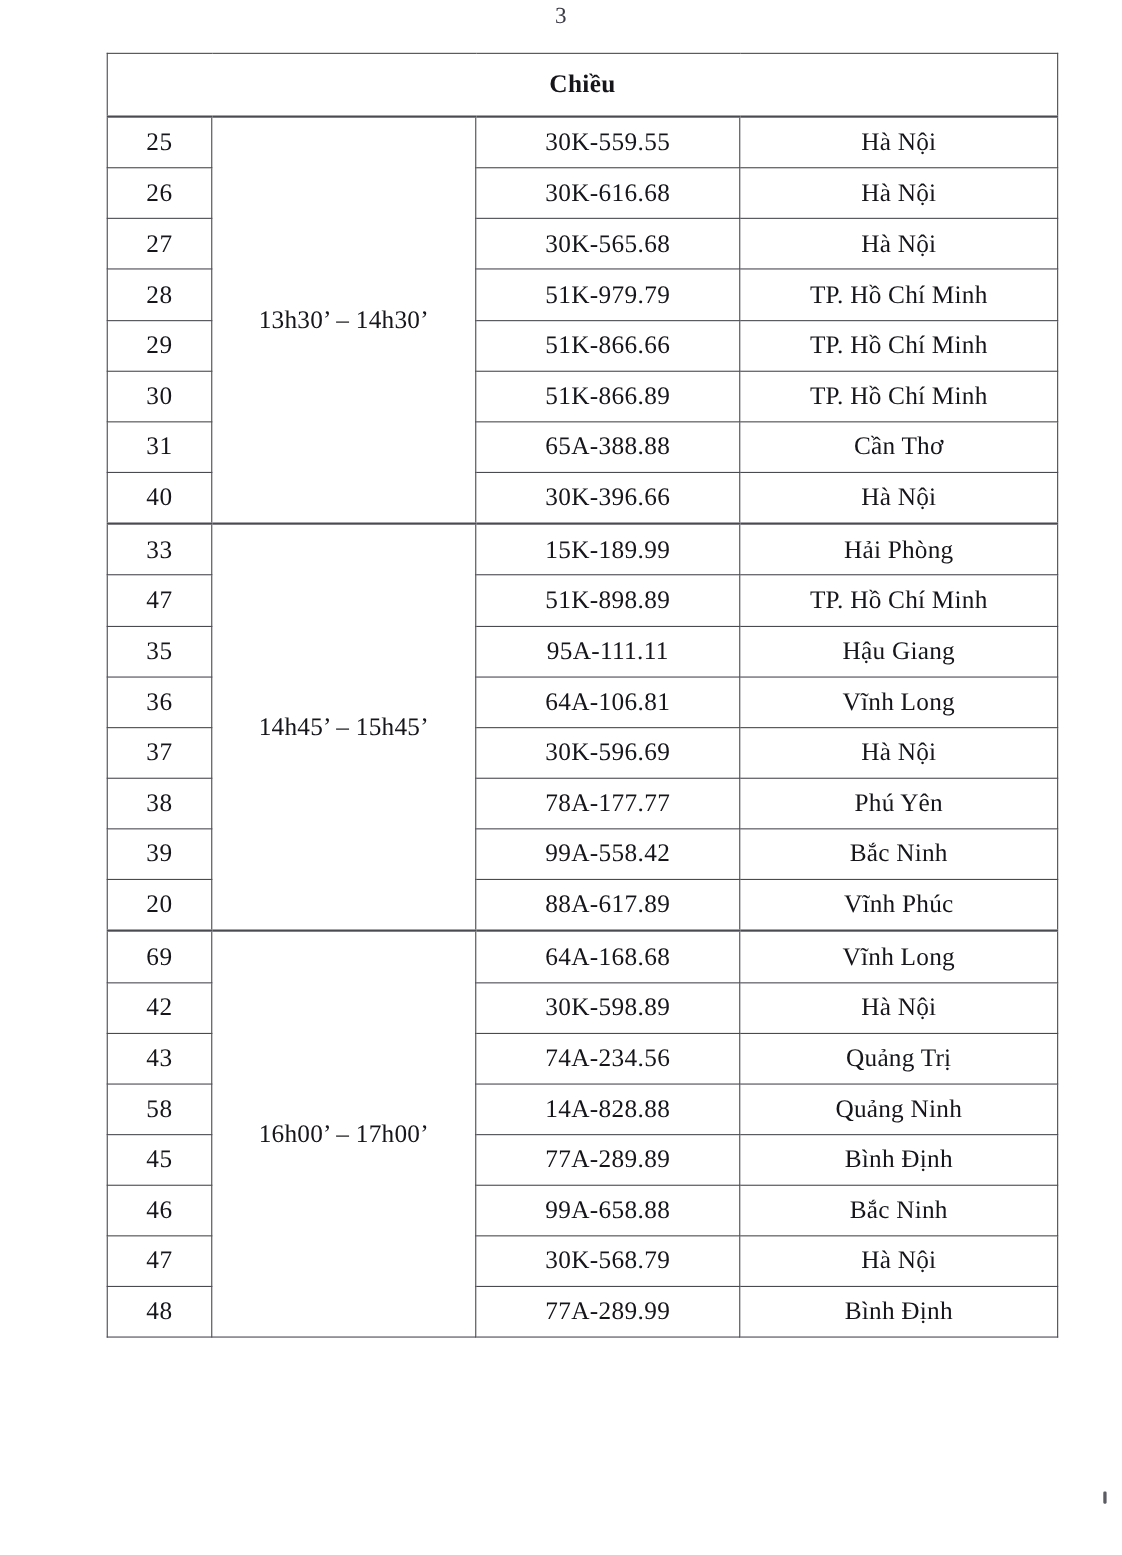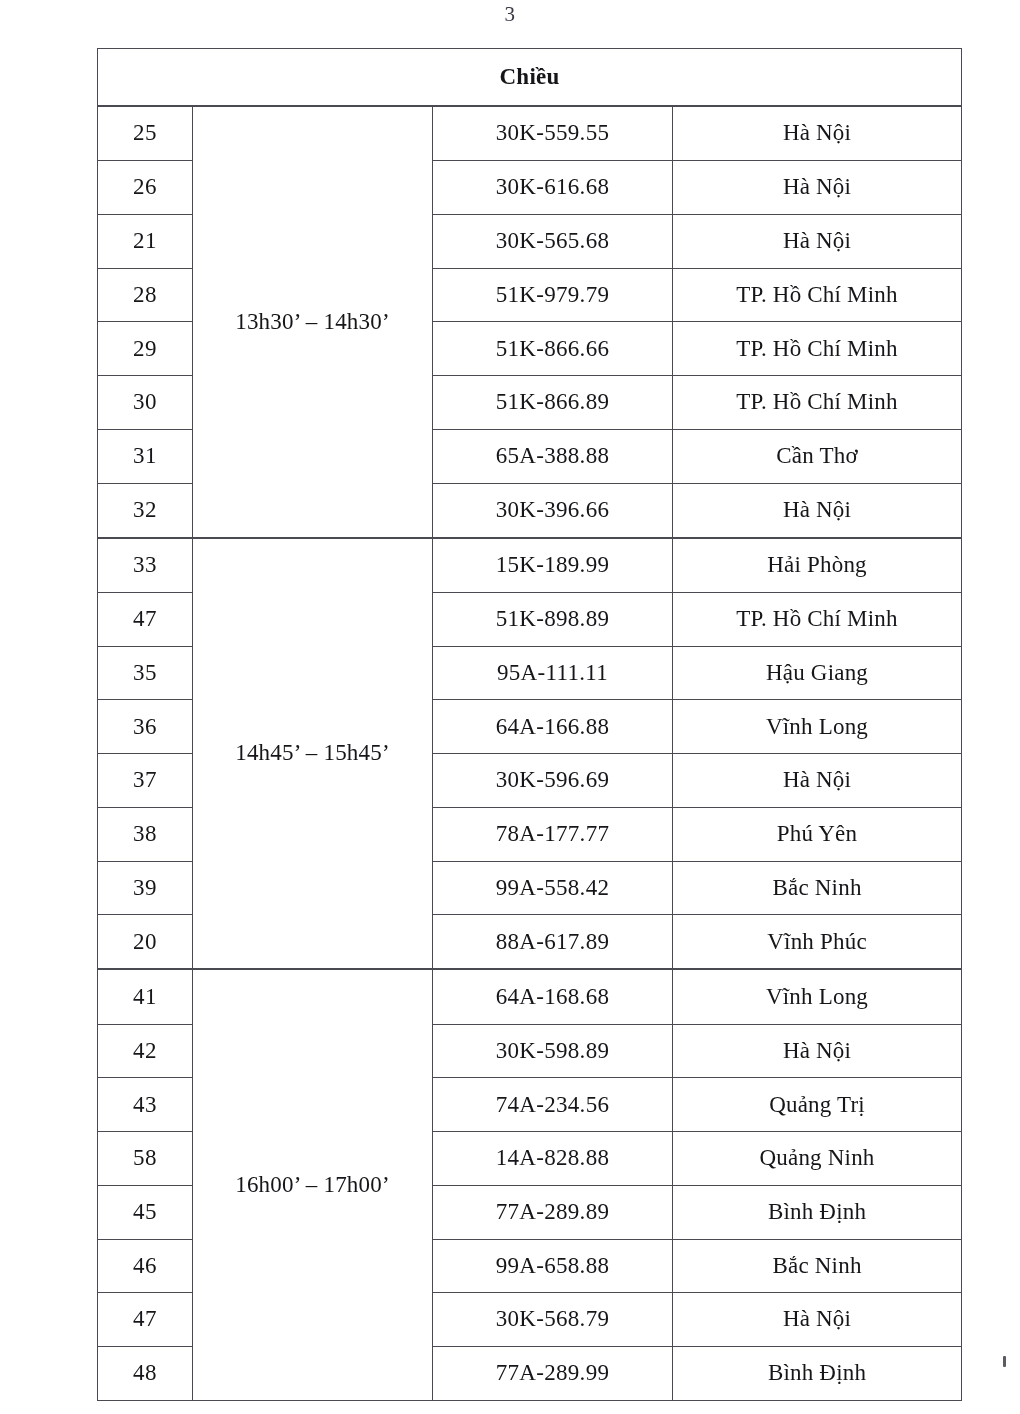--- a/index.html
+++ b/index.html
@@ -34,21 +34,21 @@
     left: 97px;
     top: 48px;
     width: 864px;
     height: 1328px;
   }
 
   table.schedule {
     border-collapse: collapse;
     table-layout: fixed;
     width: 864px;
-    height: 1353px;
+    height: 1168px;
   }
 
   table.schedule td {
     border: 1.5px solid #4a4a52;
     padding: 0 4px;
     text-align: center;
     vertical-align: middle;
     font-size: 23px;
     color: #15151a;
     line-height: 1.15;
@@ -137,21 +137,21 @@
           <td class="col-time" rowspan="8">13h30’ – 14h30’</td>
           <td class="col-plate">30K-559.55</td>
           <td class="col-place">Hà Nội</td>
         </tr>
         <tr>
           <td class="col-stt">26</td>
           <td class="col-plate">30K-616.68</td>
           <td class="col-place">Hà Nội</td>
         </tr>
         <tr>
-          <td class="col-stt">21</td>
+          <td class="col-stt">27</td>
           <td class="col-plate">30K-565.68</td>
           <td class="col-place">Hà Nội</td>
         </tr>
         <tr>
           <td class="col-stt">28</td>
           <td class="col-plate">51K-979.79</td>
           <td class="col-place">TP. Hồ Chí Minh</td>
         </tr>
         <tr>
           <td class="col-stt">29</td>
@@ -162,21 +162,21 @@
           <td class="col-stt">30</td>
           <td class="col-plate">51K-866.89</td>
           <td class="col-place">TP. Hồ Chí Minh</td>
         </tr>
         <tr>
           <td class="col-stt">31</td>
           <td class="col-plate">65A-388.88</td>
           <td class="col-place">Cần Thơ</td>
         </tr>
         <tr>
-          <td class="col-stt">32</td>
+          <td class="col-stt">40</td>
           <td class="col-plate">30K-396.66</td>
           <td class="col-place">Hà Nội</td>
         </tr>
         <tr class="block-start">
           <td class="col-stt">33</td>
           <td class="col-time" rowspan="8">14h45’ – 15h45’</td>
           <td class="col-plate">15K-189.99</td>
           <td class="col-place">Hải Phòng</td>
         </tr>
         <tr>
@@ -184,21 +184,21 @@
           <td class="col-plate">51K-898.89</td>
           <td class="col-place">TP. Hồ Chí Minh</td>
         </tr>
         <tr>
           <td class="col-stt">35</td>
           <td class="col-plate">95A-111.11</td>
           <td class="col-place">Hậu Giang</td>
         </tr>
         <tr>
           <td class="col-stt">36</td>
-          <td class="col-plate">64A-166.88</td>
+          <td class="col-plate">64A-106.81</td>
           <td class="col-place">Vĩnh Long</td>
         </tr>
         <tr>
           <td class="col-stt">37</td>
           <td class="col-plate">30K-596.69</td>
           <td class="col-place">Hà Nội</td>
         </tr>
         <tr>
           <td class="col-stt">38</td>
           <td class="col-plate">78A-177.77</td>
@@ -208,21 +208,21 @@
           <td class="col-stt">39</td>
           <td class="col-plate">99A-558.42</td>
           <td class="col-place">Bắc Ninh</td>
         </tr>
         <tr>
           <td class="col-stt">20</td>
           <td class="col-plate">88A-617.89</td>
           <td class="col-place">Vĩnh Phúc</td>
         </tr>
         <tr class="block-start">
-          <td class="col-stt">41</td>
+          <td class="col-stt">69</td>
           <td class="col-time" rowspan="8">16h00’ – 17h00’</td>
           <td class="col-plate">64A-168.68</td>
           <td class="col-place">Vĩnh Long</td>
         </tr>
         <tr>
           <td class="col-stt">42</td>
           <td class="col-plate">30K-598.89</td>
           <td class="col-place">Hà Nội</td>
         </tr>
         <tr>

